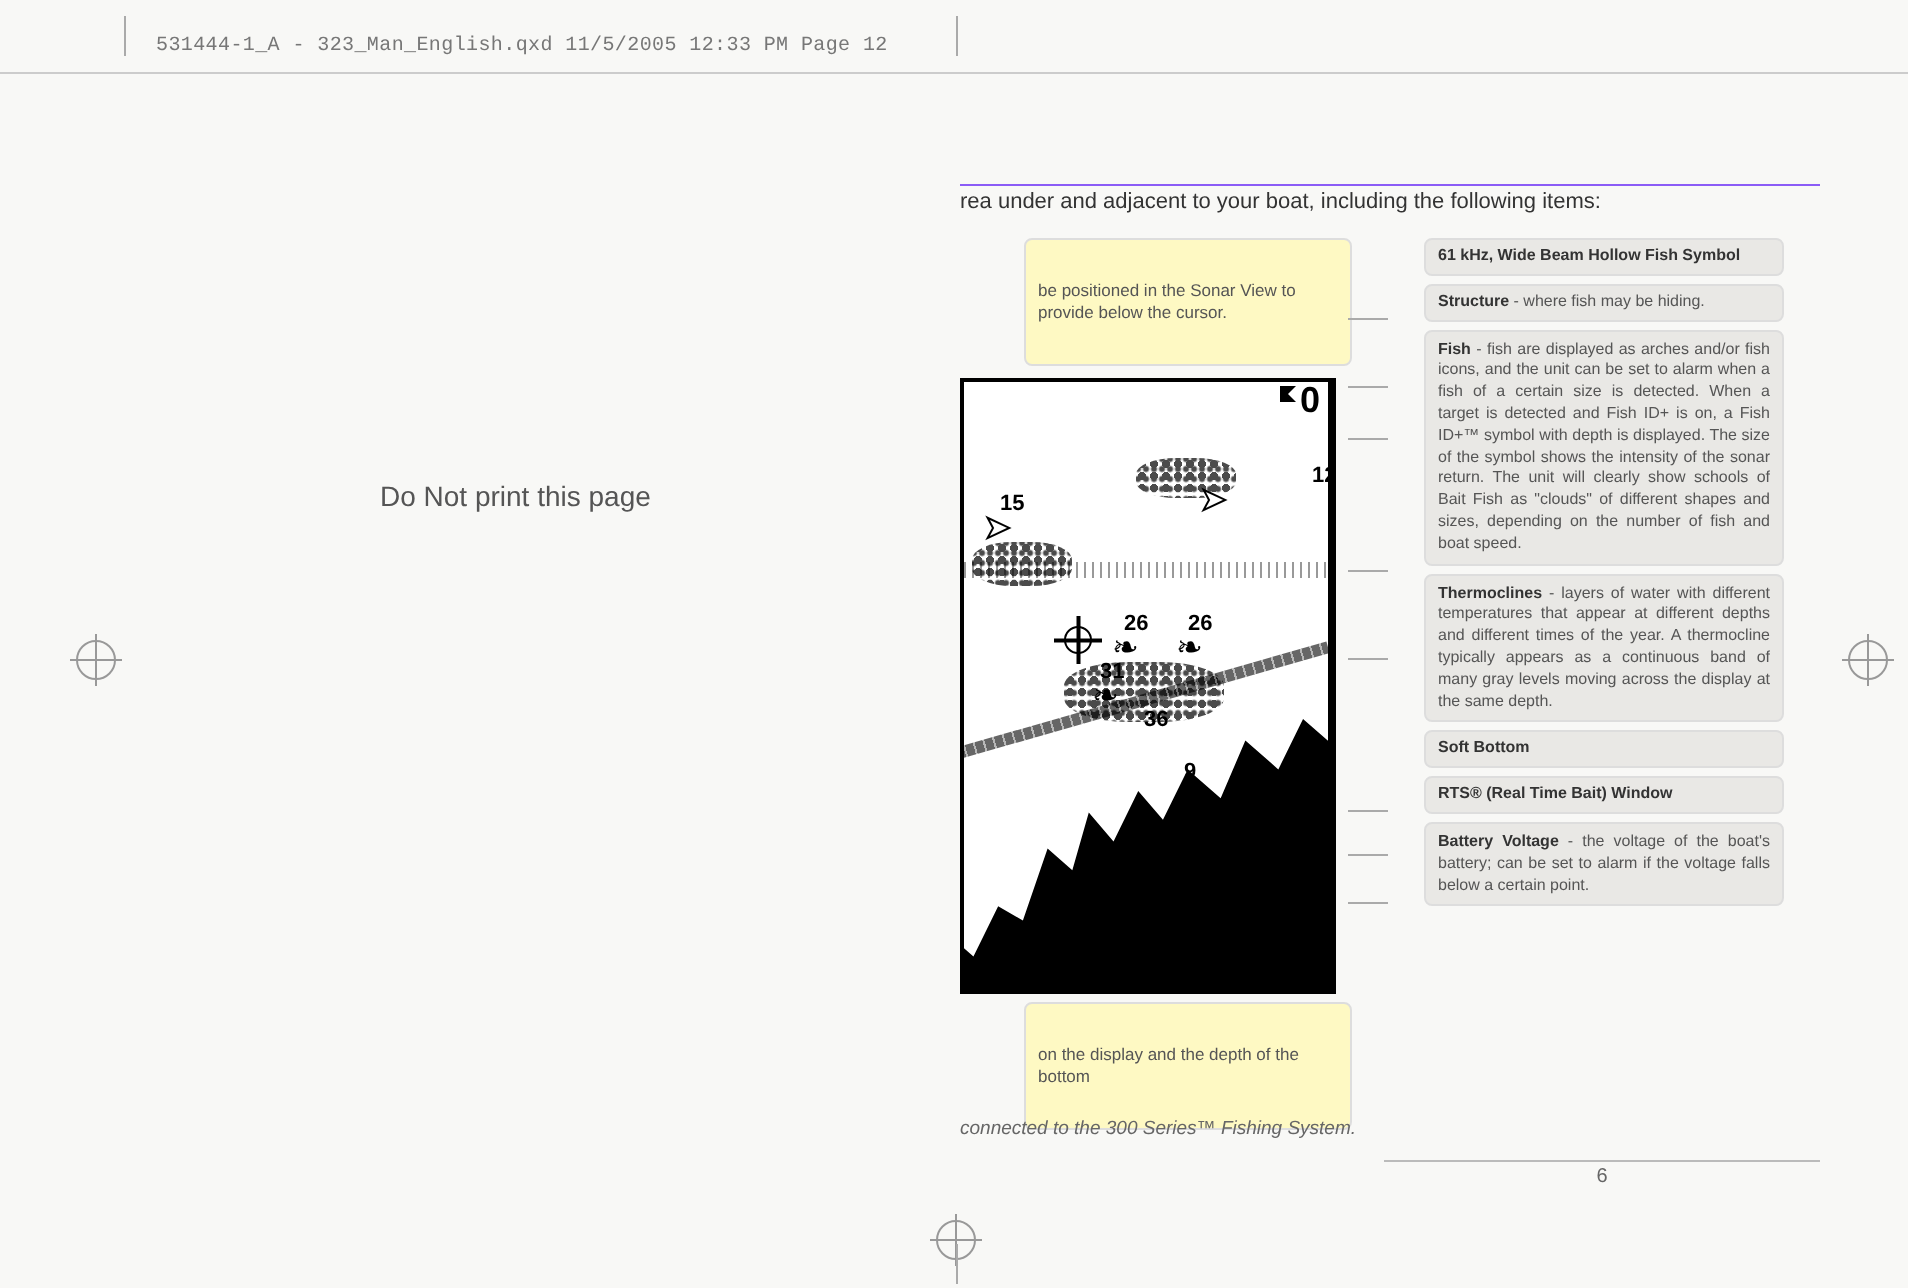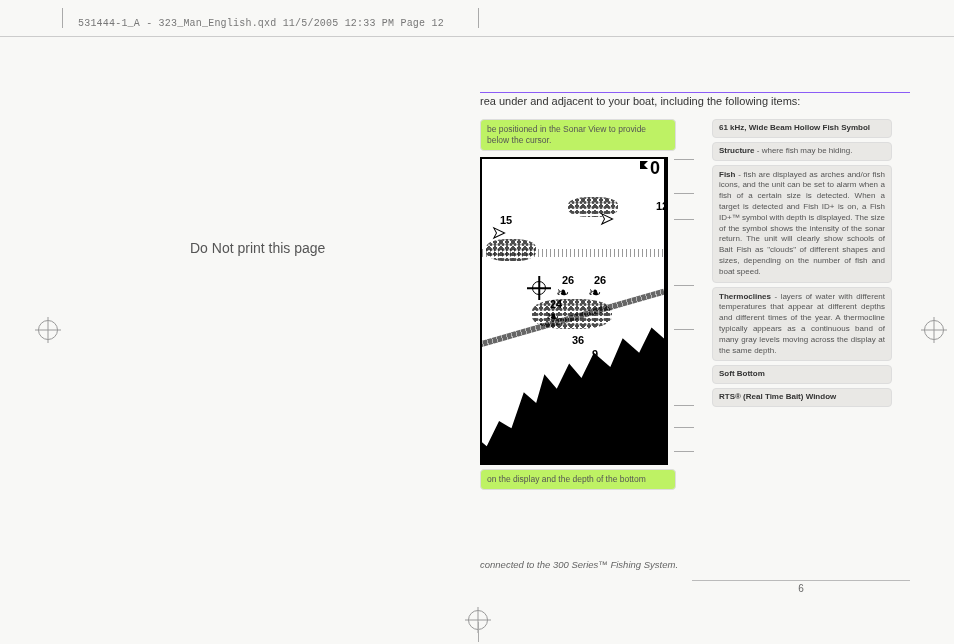--- a/index.html
+++ b/index.html
@@ -88,28 +88,29 @@
     display: flex;
     align-items: flex-start;
   }
 
   .diagram-stack {
     width: 196px;
     display: flex;
     flex-direction: column;
   }
   .callout {
-    background: #bef264;
+    background: #fef9c3;
     border: 1px solid #ddd;
     border-radius: 4px;
-    padding: 4px 6px;
+    padding: 20px 6px;
     font-size: 8.5px;
     line-height: 1.3;
     color: #555;
     margin-bottom: 4px;
+    margin-left: 32px;
   }
 
   .labels-right {
     width: 180px;
     margin-left: 18px;
     display: flex;
     flex-direction: column;
     gap: 4px;
   }
   .label-block {
@@ -299,23 +300,23 @@
           <span class="fish hollow" style="left:118px; top:52px;">➤</span>
           <span class="fish-num" style="left:126px; top:42px;margin-left:48px;">12</span>
 
           <span class="fish" style="left:74px; top:126px;">❧</span>
           <span class="fish-num" style="left:80px; top:116px;">26</span>
 
           <span class="fish" style="left:106px; top:126px;">❧</span>
           <span class="fish-num" style="left:112px; top:116px;">26</span>
 
           <span class="fish" style="left:64px; top:150px;">❧</span>
-          <span class="fish-num" style="left:68px; top:140px;">24</span>
-
-          <span class="fish-num" style="left:90px; top:176px;">36</span>
+          <span class="fish-num" style="left:68px; top:140px;">31</span>
+
+          <span class="fish-num" style="left:90px; top:164px;">36</span>
           <span class="fish-num" style="left:110px; top:190px;">9</span>
 
           <div class="target" style="left:50px; top:122px;"></div>
 
           <div class="bottom-fuzz"></div>
           <div class="bottom-mass"></div>
 
           <div class="voltage">
             <span>4.0</span><sup>V</sup>
           </div>
@@ -351,19 +352,20 @@
 
         <div class="label-block"><span class="t">Fish</span><span> - fish are displayed as arches and/or fish icons, and the unit can be set to alarm when a fish of a certain size is detected. When a target is detected and Fish ID+ is on, a Fish ID+™ symbol with depth is displayed. The size of the symbol shows the intensity of the sonar return. The unit will clearly show schools of Bait Fish as "clouds" of different shapes and sizes, depending on the number of fish and boat speed.</span></div>
 
 
         <div class="label-block"><span class="t">Thermoclines</span><span> - layers of water with different temperatures that appear at different depths and different times of the year.  A thermocline typically appears as a continuous band of many gray levels moving across the display at the same depth.</span></div>
 
         <div class="label-block label-small"><span class="t">Soft Bottom</span></div>
 
         <div class="label-block label-small"><span class="t">RTS® (Real Time Bait) Window</span></div>
 
+        <div class="label-block"><span class="t">Battery Voltage</span><span> - the voltage of the boat's battery; can be set to alarm if the voltage falls below a certain point.</span></div>
       </div>
     </div>
   </div>
 
   <div class="lower-footer">connected to the 300 Series™ Fishing System.</div>
   <div class="page-num">6</div>
 </div>
 
 </body></html>

